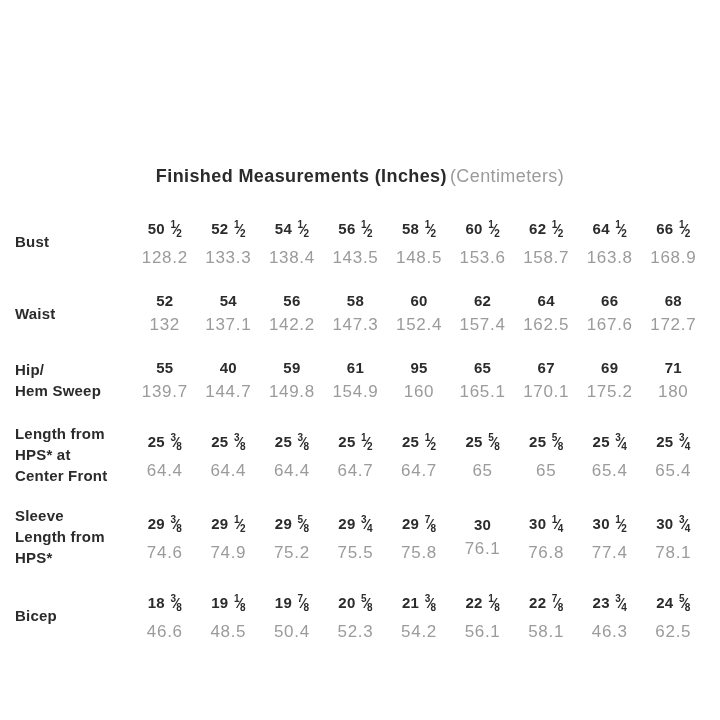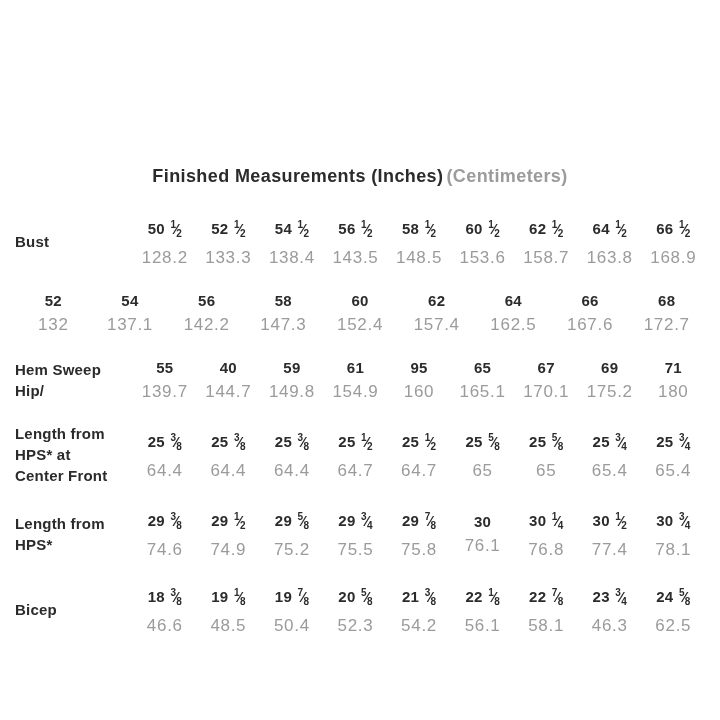--- a/index.html
+++ b/index.html
@@ -14,21 +14,21 @@
     margin:0 0 26px;
     text-align:center;
     font-size:18px;
     font-weight:700;
     letter-spacing:0.4px;
     color:var(--dark,#2b2b2b);
     white-space:nowrap;
   }
   .title .title-cm{
     color:var(--gray,#9b9b9b);
-    font-weight:700;
+    font-weight:400;
     margin-left:3px;
   }
   .table{width:100%;margin-top:24px;}
   .row{
     display:flex;
     align-items:center;
     margin-bottom:19px;
   }
   .row-label{
     width:118px;
@@ -106,20 +106,23 @@
         <div class="cell">
           <div class="inch">64 <span class="frac"><sup>1</sup><span class="slash">⁄</span><sub>2</sub></span></div>
           <div class="cm">163.8</div>
         </div>
         <div class="cell">
           <div class="inch">66 <span class="frac"><sup>1</sup><span class="slash">⁄</span><sub>2</sub></span></div>
           <div class="cm">168.9</div>
         </div>
       </div>
       <div class="row">
+        <div class="row-label">
+          <div>Waist</div>
+        </div>
         <div class="cell">
           <div class="inch">52</div>
           <div class="cm">132</div>
         </div>
         <div class="cell">
           <div class="inch">54</div>
           <div class="cm">137.1</div>
         </div>
         <div class="cell">
           <div class="inch">56</div>
@@ -145,22 +148,22 @@
           <div class="inch">66</div>
           <div class="cm">167.6</div>
         </div>
         <div class="cell">
           <div class="inch">68</div>
           <div class="cm">172.7</div>
         </div>
       </div>
       <div class="row">
         <div class="row-label">
+          <div>Hip/</div>
           <div>Hem Sweep</div>
-          <div>Hip/</div>
         </div>
         <div class="cell">
           <div class="inch">55</div>
           <div class="cm">139.7</div>
         </div>
         <div class="cell">
           <div class="inch">40</div>
           <div class="cm">144.7</div>
         </div>
         <div class="cell">
@@ -230,20 +233,21 @@
           <div class="inch">25 <span class="frac"><sup>3</sup><span class="slash">⁄</span><sub>4</sub></span></div>
           <div class="cm">65.4</div>
         </div>
         <div class="cell">
           <div class="inch">25 <span class="frac"><sup>3</sup><span class="slash">⁄</span><sub>4</sub></span></div>
           <div class="cm">65.4</div>
         </div>
       </div>
       <div class="row">
         <div class="row-label">
+          <div>Sleeve</div>
           <div>Length from</div>
           <div>HPS*</div>
         </div>
         <div class="cell">
           <div class="inch">29 <span class="frac"><sup>3</sup><span class="slash">⁄</span><sub>8</sub></span></div>
           <div class="cm">74.6</div>
         </div>
         <div class="cell">
           <div class="inch">29 <span class="frac"><sup>1</sup><span class="slash">⁄</span><sub>2</sub></span></div>
           <div class="cm">74.9</div>

